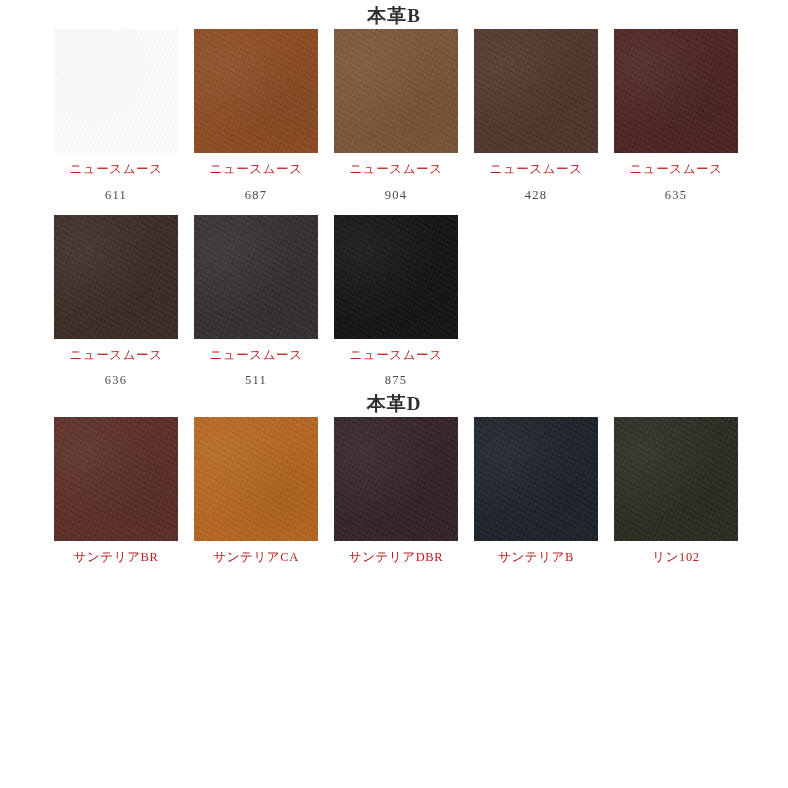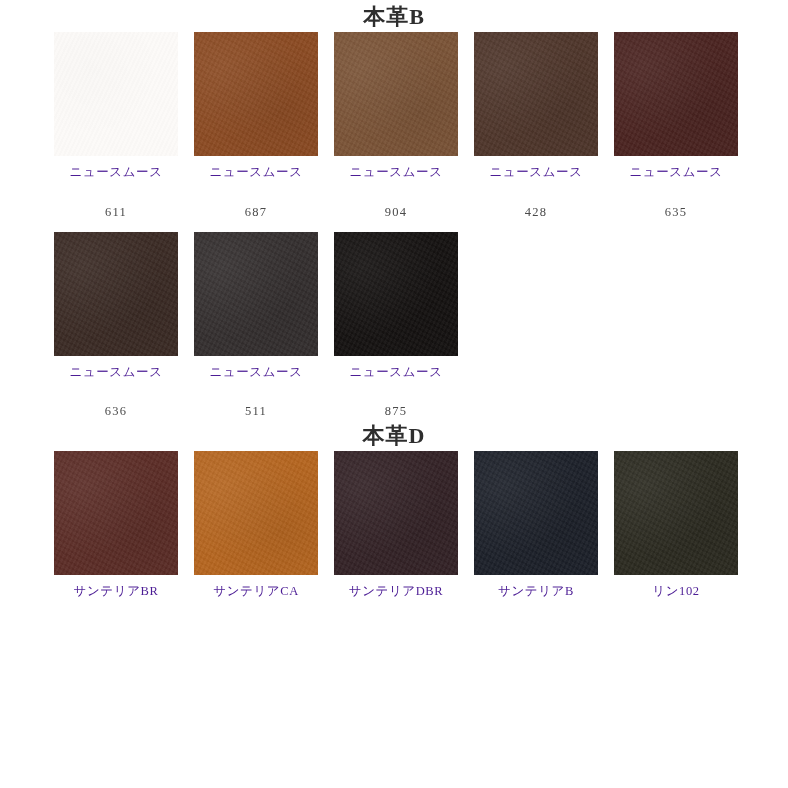--- a/index.html
+++ b/index.html
@@ -17,21 +17,21 @@
   .page {
     width: 788px;
     height: 788px;
     position: relative;
     background: #ffffff;
   }
   .section-title {
     text-align: center;
     font-family: "Liberation Serif", serif;
     font-weight: bold;
-    font-size: 22px;
+    font-size: 19px;
     letter-spacing: 1px;
     color: #2e2e2e;
     line-height: 1;
     margin: 0;
     padding: 6px 0 4px 0;
   }
   .grid-row {
     display: flex;
     justify-content: flex-start;
     padding: 0 0 0 46px;
@@ -62,34 +62,34 @@
   }
   .swatch.pale .grain {
     background-image:
       radial-gradient(ellipse at 30% 30%, rgba(0,0,0,0.012), rgba(0,0,0,0) 60%),
       repeating-linear-gradient(115deg, rgba(0,0,0,0.012) 0 2px, rgba(255,255,255,0.02) 2px 4px);
   }
   .label {
     font-family: "Liberation Serif", serif;
     font-size: 12.5px;
     letter-spacing: 0.6px;
-    color: #4c1d95;
+    color: #b91c1c;
     text-align: right;
     line-height: 1.1;
     margin-top: 10px;
     white-space: nowrap;
   }
   .code {
     font-family: "Liberation Serif", serif;
     font-size: 12.5px;
     letter-spacing: 1.2px;
     color: #4a4a4a;
     text-align: center;
     line-height: 1.1;
-    margin-top: 26px;
+    margin-top: 12px;
   }
   .code:empty { display: none; }
   .row-gap { height: 12px; }
 </style>
 </head>
 <body>
 
 <div class="page">
 
   <h2 class="section-title">本革B</h2>

